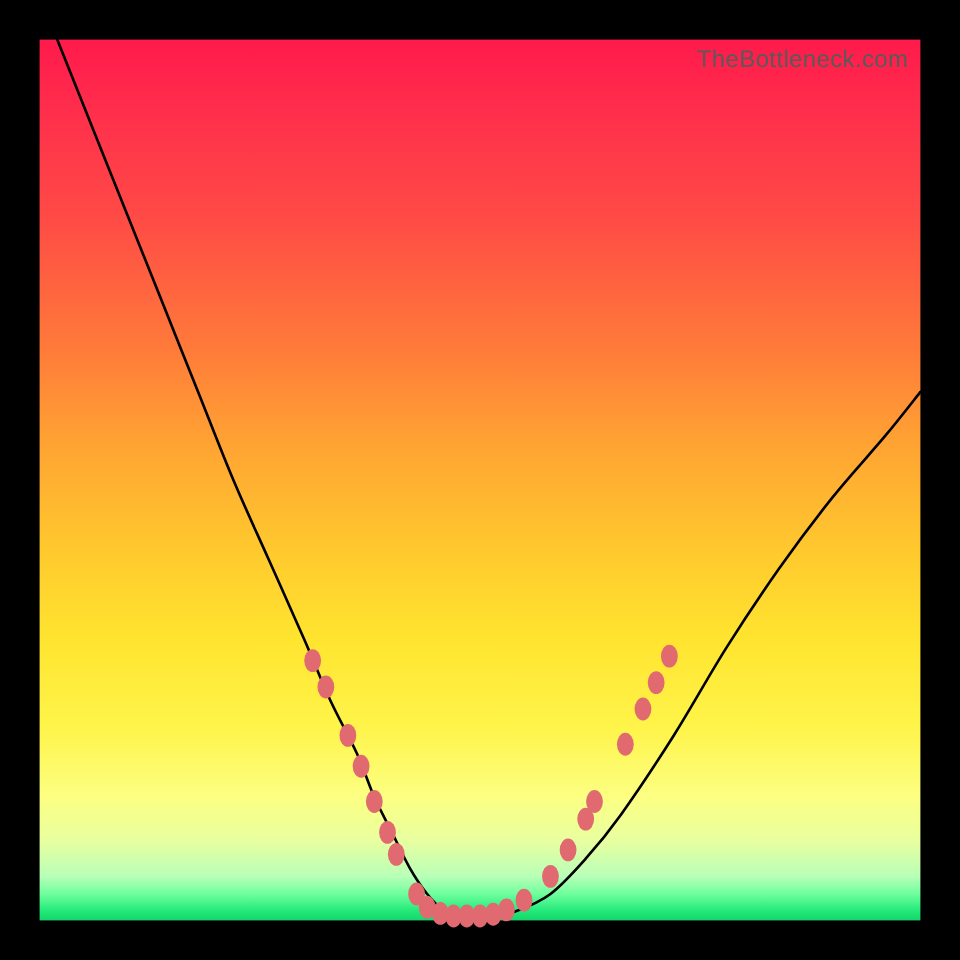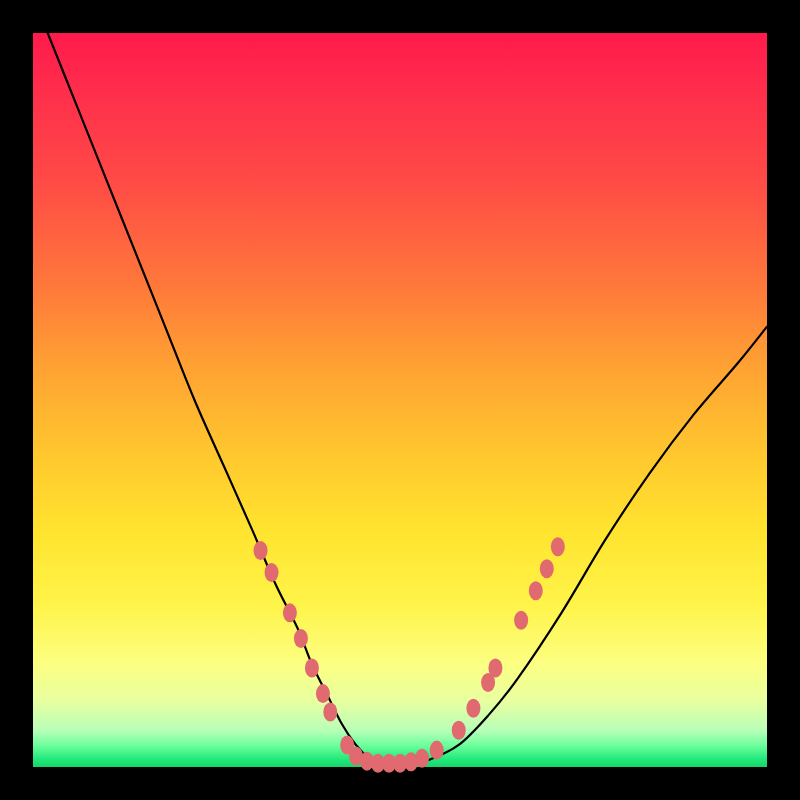--- a/index.html
+++ b/index.html
@@ -67,20 +67,21 @@
   .marker {
     fill: #e06a6f;
     stroke: none;
   }
 </style>
 </head>
 <body>
 
 <div class="frame">
   <div class="plot-area">
+    <span class="watermark">TheBottleneck.com</span>
 
     <svg class="curve" viewBox="0 0 734 734" preserveAspectRatio="none">
       <path id="curve-path" class="curve-path" d="M 14.68 0.00 C 19.57 12.23, 34.25 48.93, 44.04 73.40 C 53.83 97.87, 63.61 122.33, 73.40 146.80 C 83.19 171.27, 92.97 195.73, 102.76 220.20 C 112.55 244.67, 122.33 269.13, 132.12 293.60 C 141.91 318.07, 151.69 343.76, 161.48 367.00 C 171.27 390.24, 181.05 411.04, 190.84 433.06 C 200.63 455.08, 211.64 479.55, 220.20 499.12 C 228.76 518.69, 234.88 534.60, 242.22 550.50 C 249.56 566.40, 258.12 581.08, 264.24 594.54 C 270.36 608.00, 274.03 620.23, 278.92 631.24 C 283.81 642.25, 288.71 650.81, 293.60 660.60 C 298.49 670.39, 303.39 681.40, 308.28 689.96 C 313.17 698.52, 318.07 705.86, 322.96 711.98 C 327.85 718.10, 332.75 722.99, 337.64 726.66 C 342.53 730.33, 347.43 732.78, 352.32 734.00 C 357.21 735.22, 359.66 735.22, 367.00 734.00 C 374.34 732.78, 386.57 730.33, 396.36 726.66 C 406.15 722.99, 415.93 719.32, 425.72 711.98 C 435.51 704.64, 445.29 693.63, 455.08 682.62 C 464.87 671.61, 472.21 663.05, 484.44 645.92 C 496.67 628.79, 513.80 603.10, 528.48 579.86 C 543.16 556.62, 557.84 529.70, 572.52 506.46 C 587.20 483.22, 601.88 461.20, 616.56 440.40 C 631.24 419.60, 645.92 400.03, 660.60 381.68 C 675.28 363.33, 692.41 344.98, 704.64 330.30 C 716.87 315.62, 729.11 299.72, 734.00 293.60"></path>
       <g id="markers-group">
           <ellipse cx="227.54" cy="517.47" rx="7" ry="9.5" class="marker"></ellipse>
           <ellipse cx="238.55" cy="539.49" rx="7" ry="9.5" class="marker"></ellipse>
           <ellipse cx="256.90" cy="579.86" rx="7" ry="9.5" class="marker"></ellipse>
           <ellipse cx="267.91" cy="605.55" rx="7" ry="9.5" class="marker"></ellipse>
           <ellipse cx="278.92" cy="634.91" rx="7" ry="9.5" class="marker"></ellipse>
           <ellipse cx="289.93" cy="660.60" rx="7" ry="9.5" class="marker"></ellipse>

